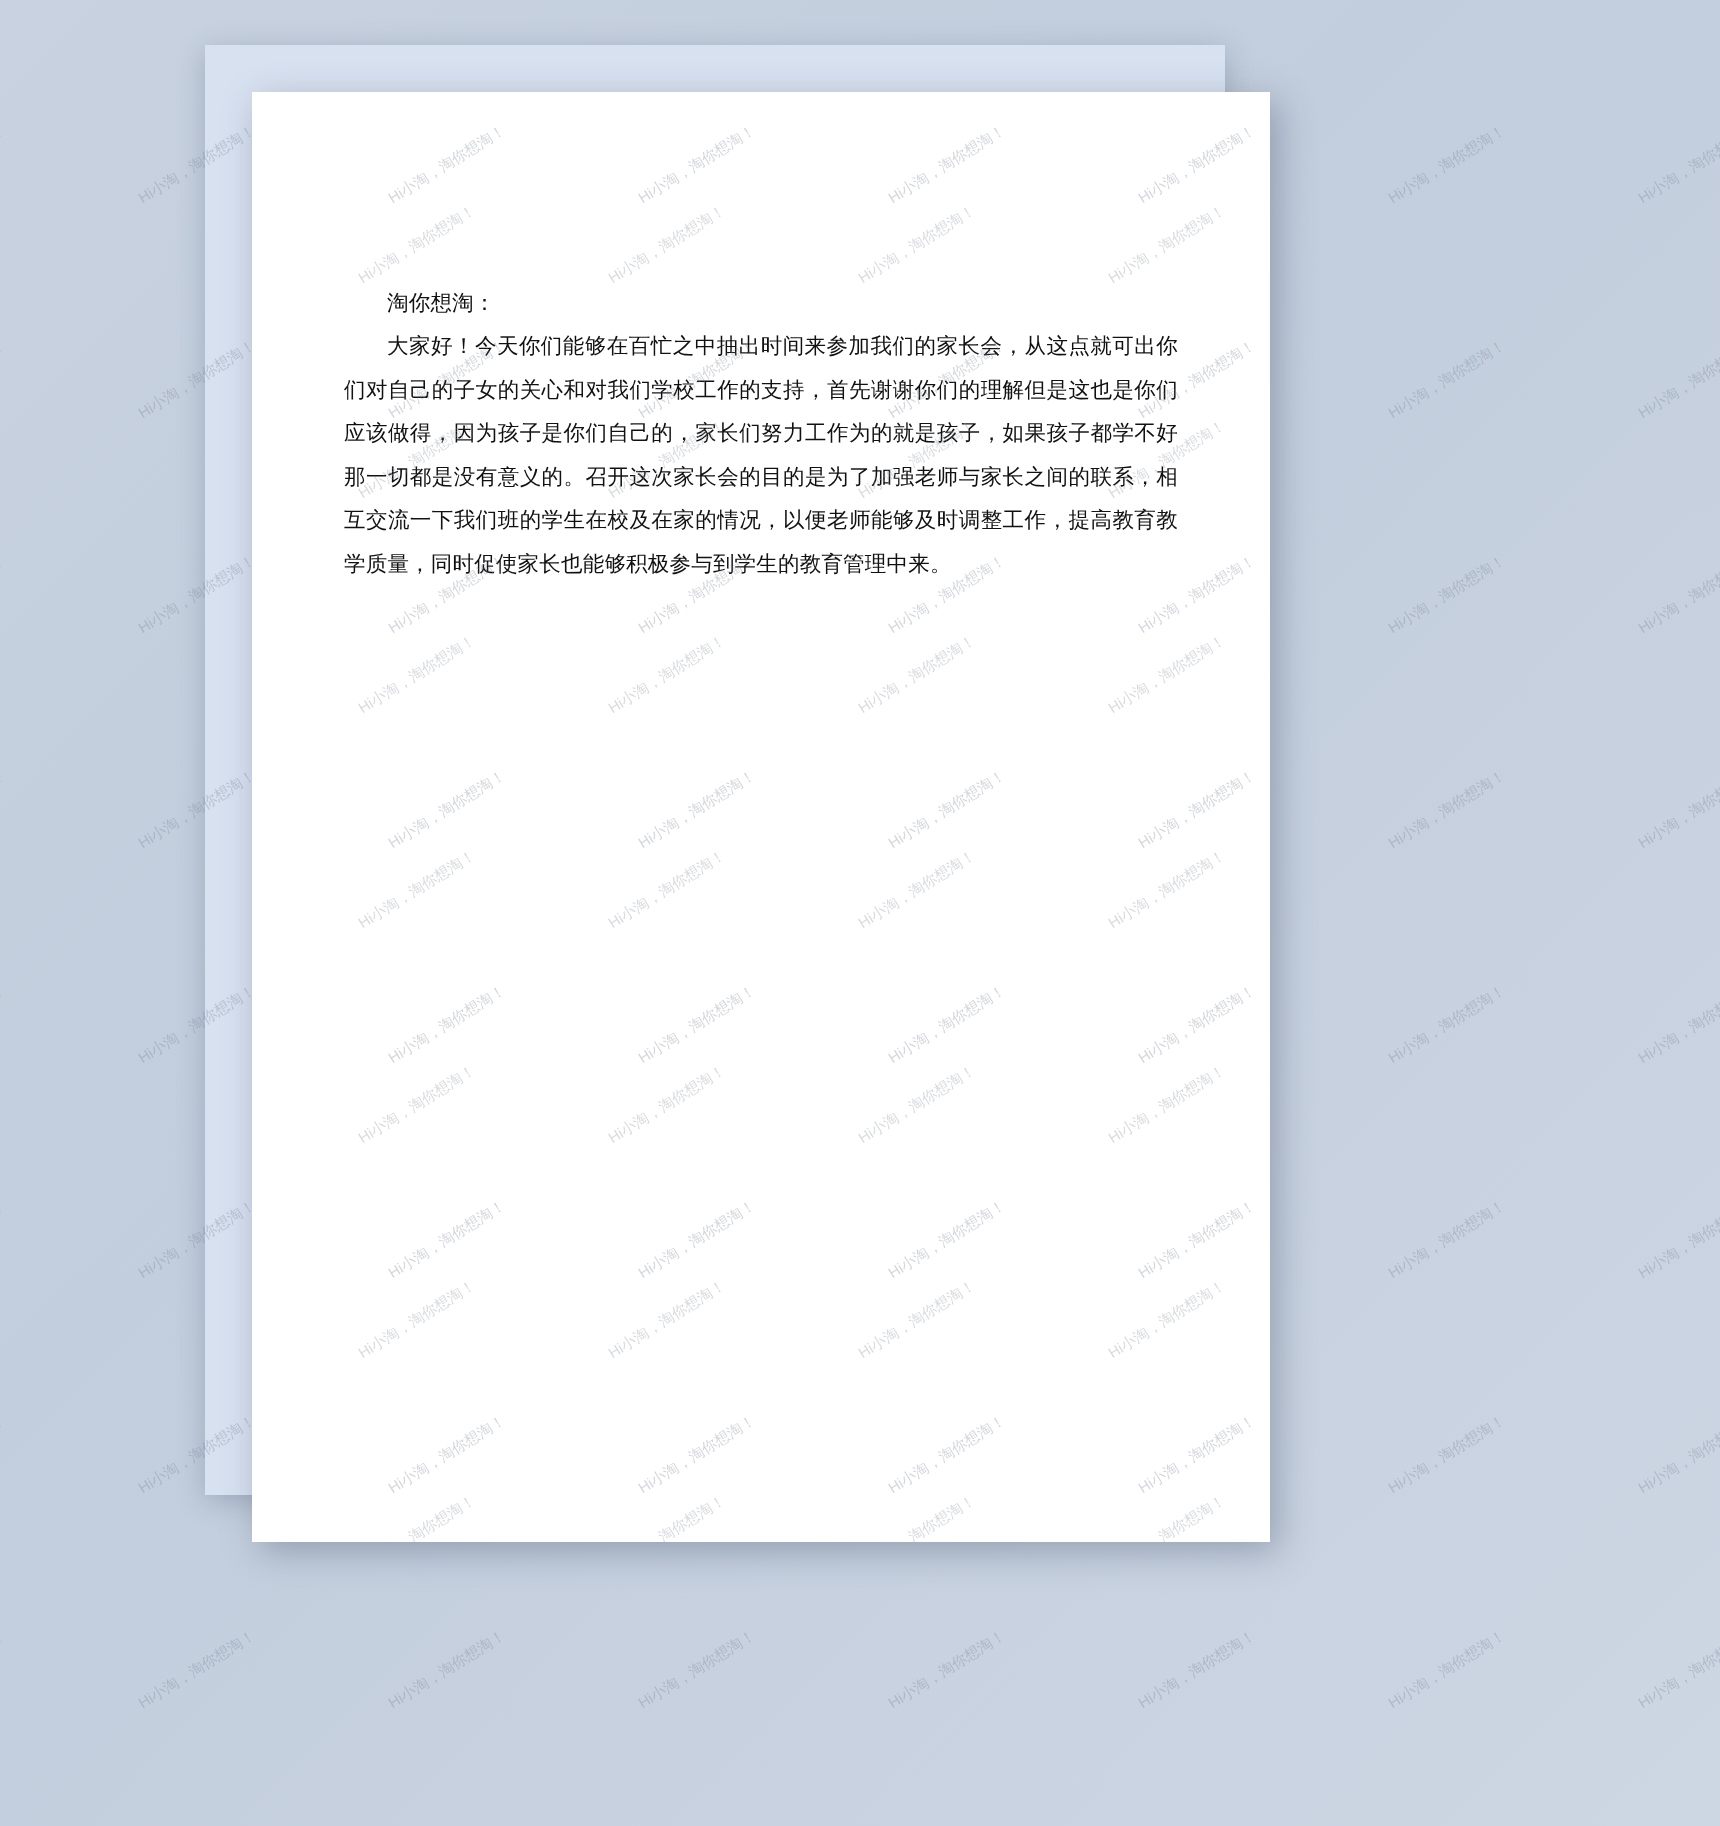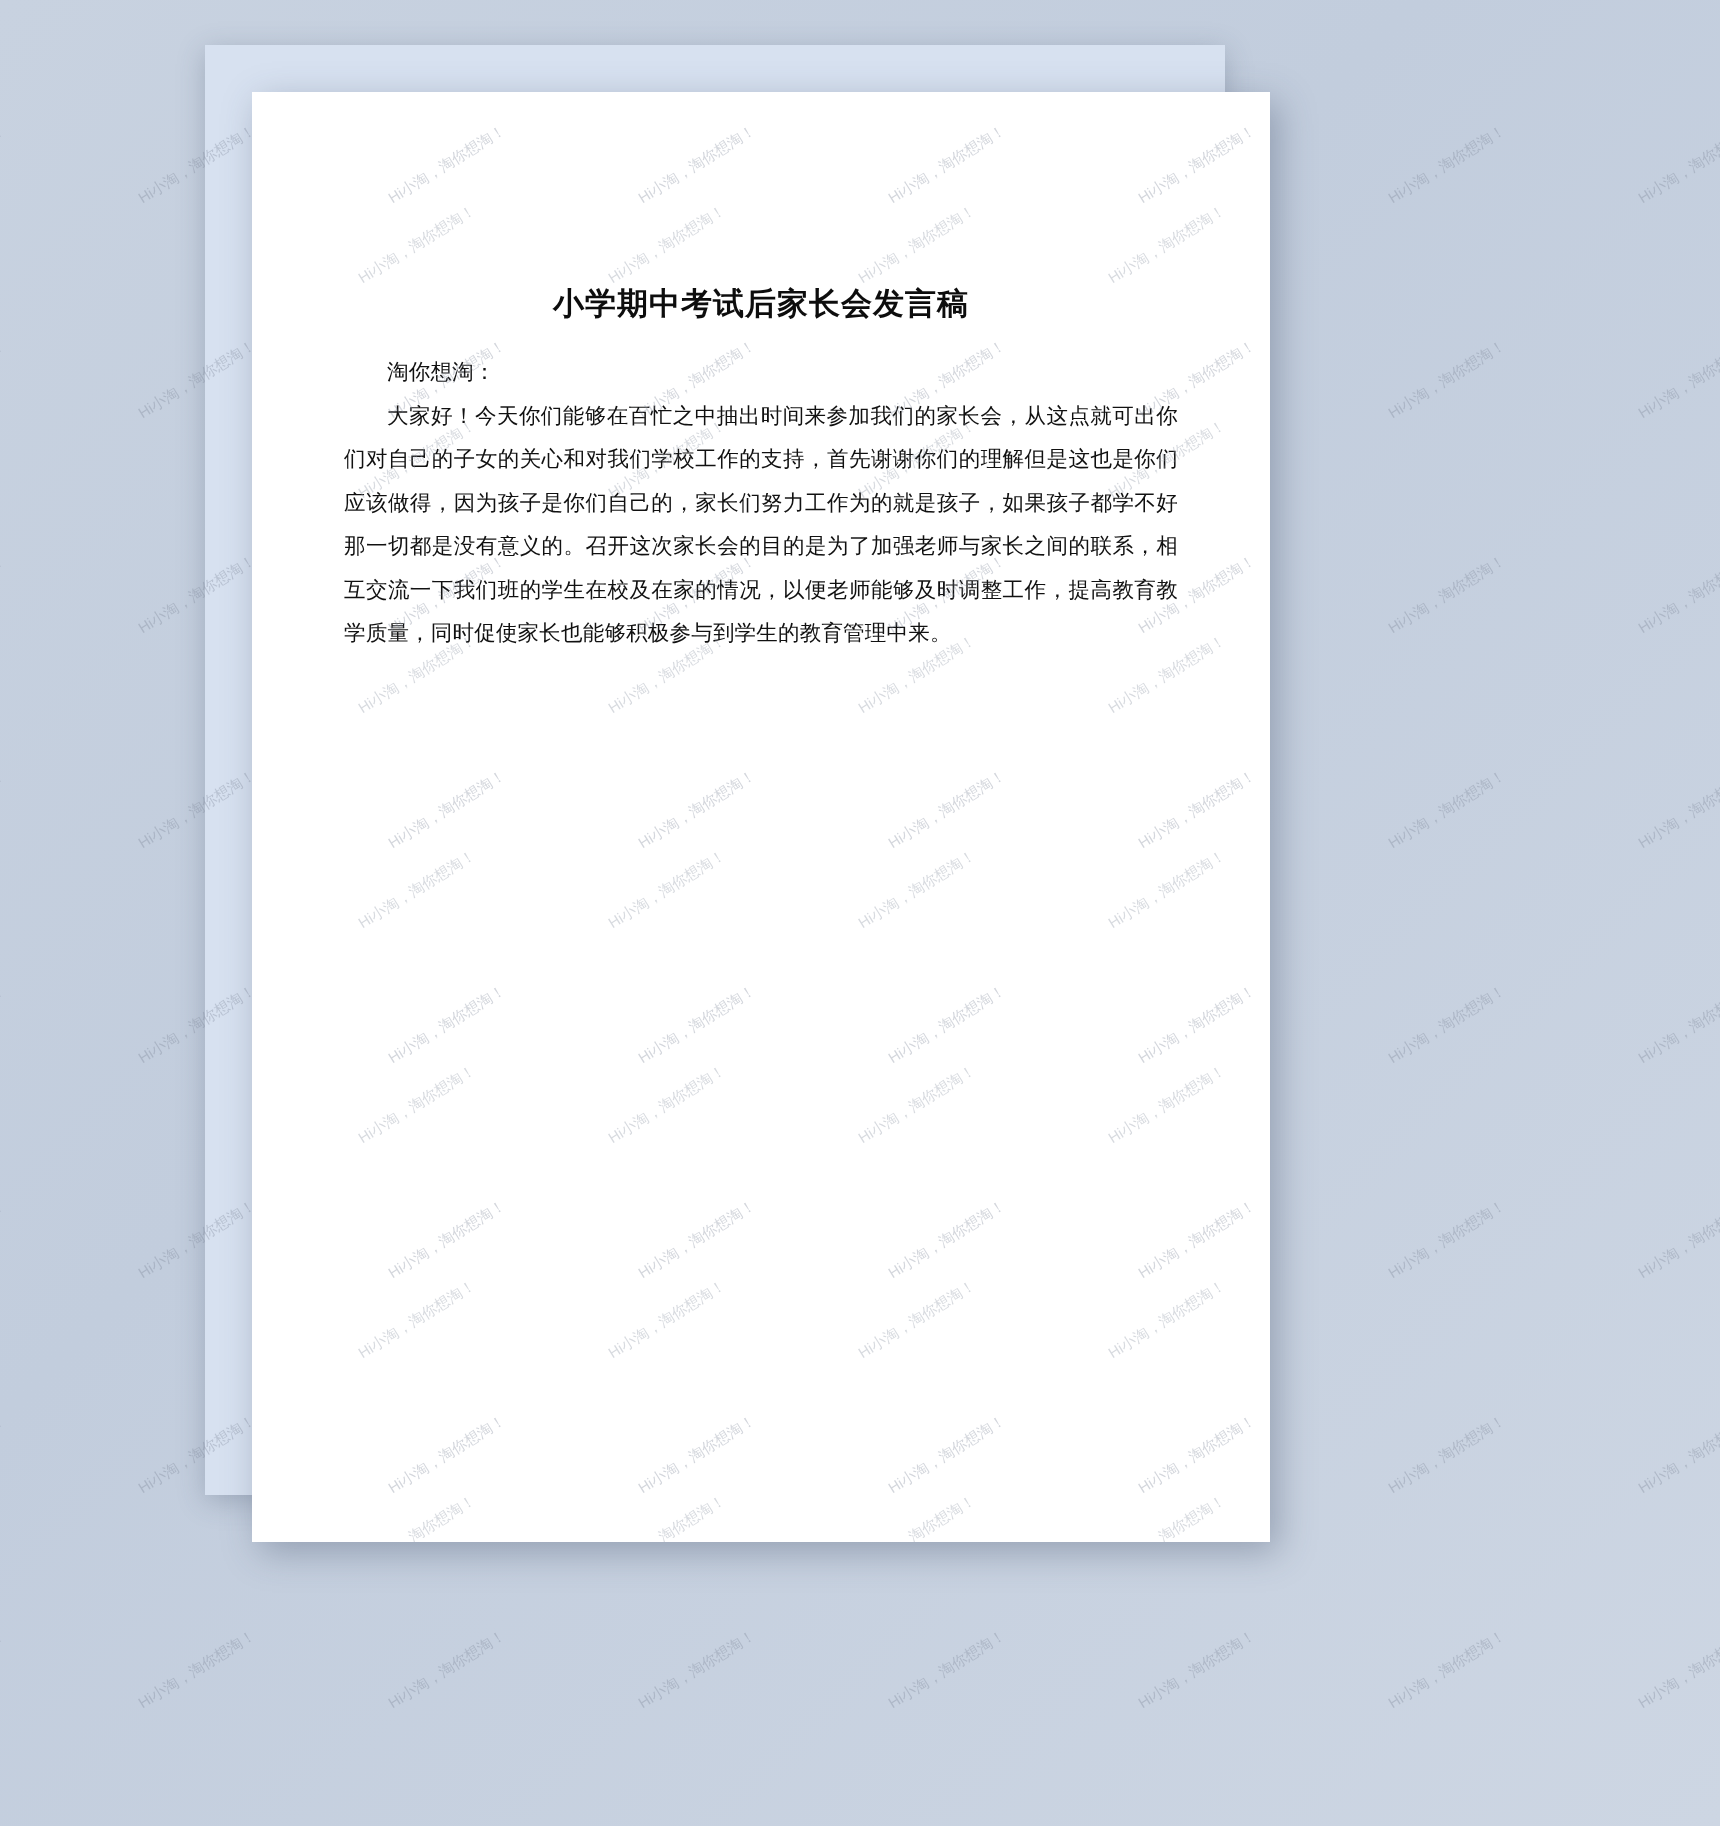--- a/index.html
+++ b/index.html
@@ -106,21 +106,20 @@
 </style>
 </head>
 <body>
 
 <div id="stage">
 
   <div id="back-sheet"></div>
 
   <div id="page">
     <div id="page-inner">
-      <h1 id="doc-title">小学期中考试后家长会发言稿</h1>
 
       <p class="para indent">淘你想淘：</p>
       <p class="para indent">大家好！今天你们能够在百忙之中抽出时间来参加我们的家长会，从这点就可出你们对自己的子女的关心和对我们学校工作的支持，首先谢谢你们的理解但是这也是你们应该做得，因为孩子是你们自己的，家长们努力工作为的就是孩子，如果孩子都学不好那一切都是没有意义的。召开这次家长会的目的是为了加强老师与家长之间的联系，相互交流一下我们班的学生在校及在家的情况，以便老师能够及时调整工作，提高教育教学质量，同时促使家长也能够积极参与到学生的教育管理中来。</p>
     </div>
     <div id="wm-layer-page">
         <div class="wm on-page" style="left: 98px; top: 143px;">Hi小淘，淘你想淘！</div>
         <div class="wm on-page" style="left: 348px; top: 143px;">Hi小淘，淘你想淘！</div>
         <div class="wm on-page" style="left: 598px; top: 143px;">Hi小淘，淘你想淘！</div>
         <div class="wm on-page" style="left: 848px; top: 143px;">Hi小淘，淘你想淘！</div>
         <div class="wm on-page" style="left: 98px; top: 358px;">Hi小淘，淘你想淘！</div>

